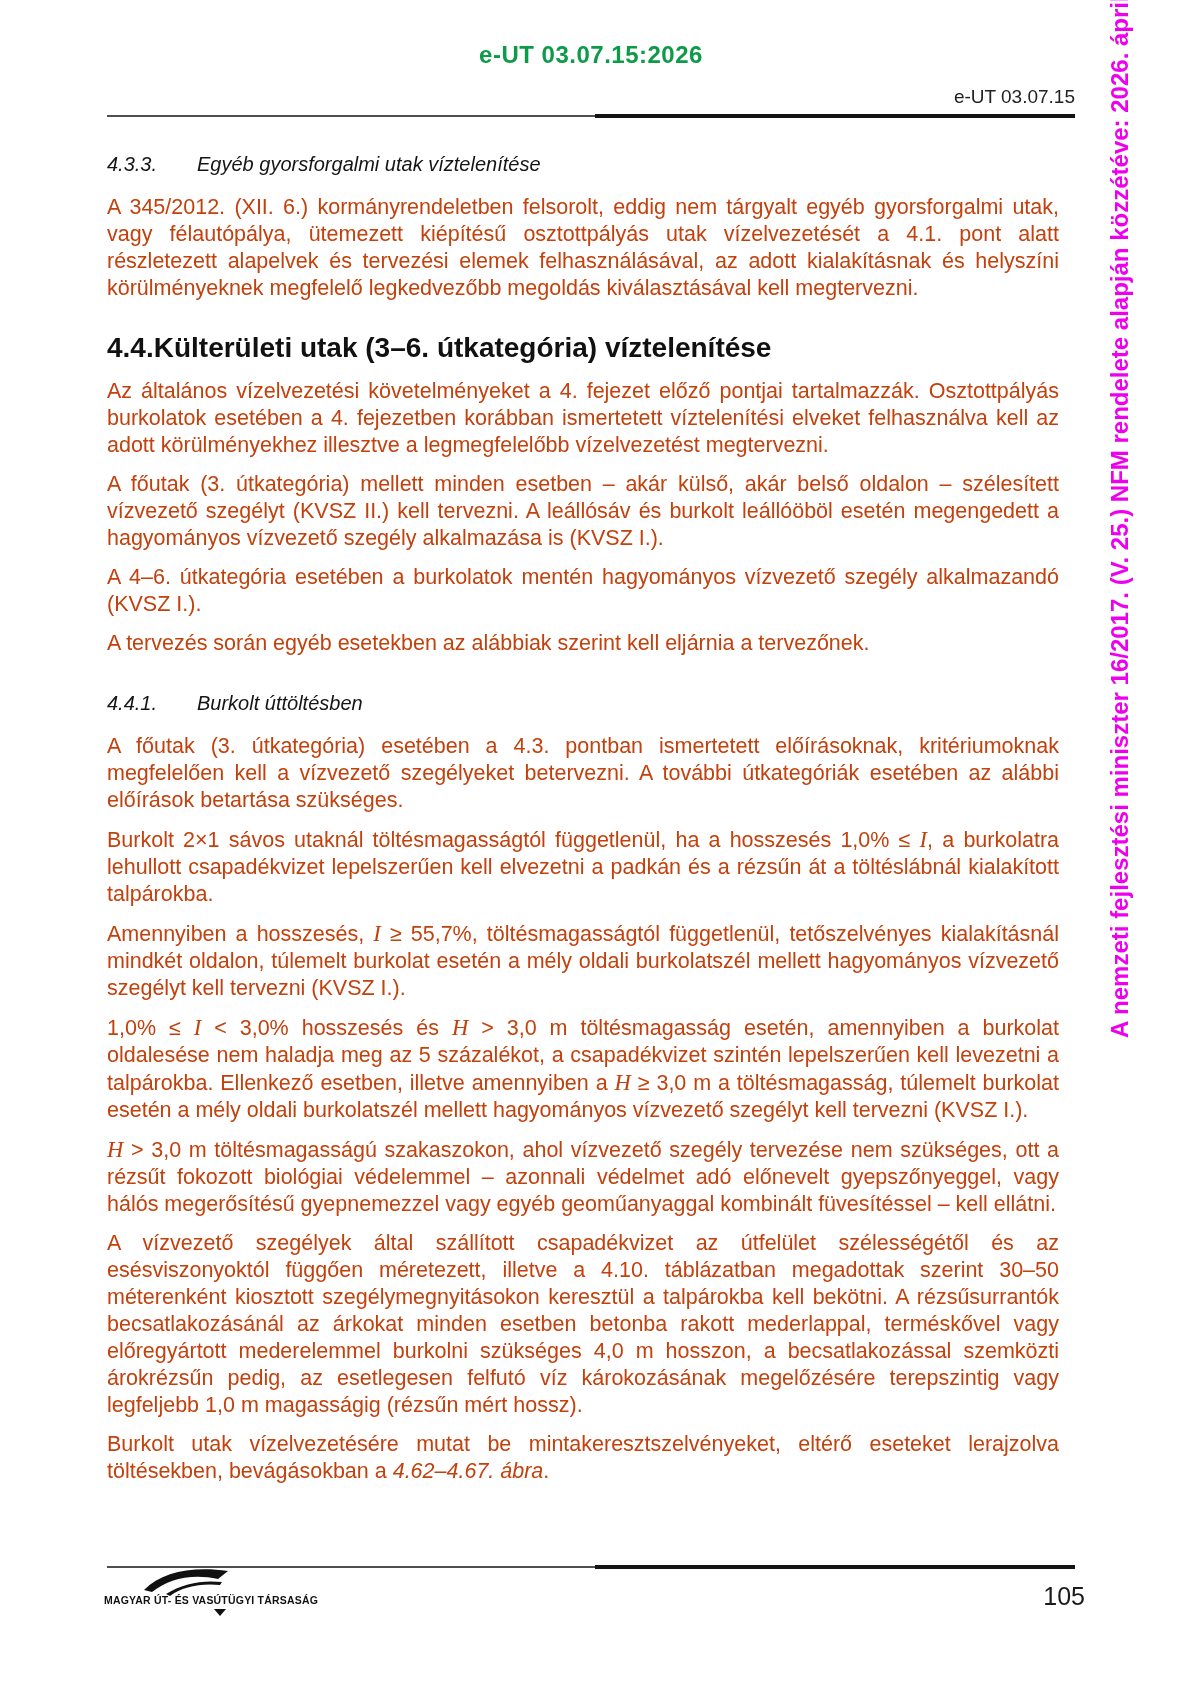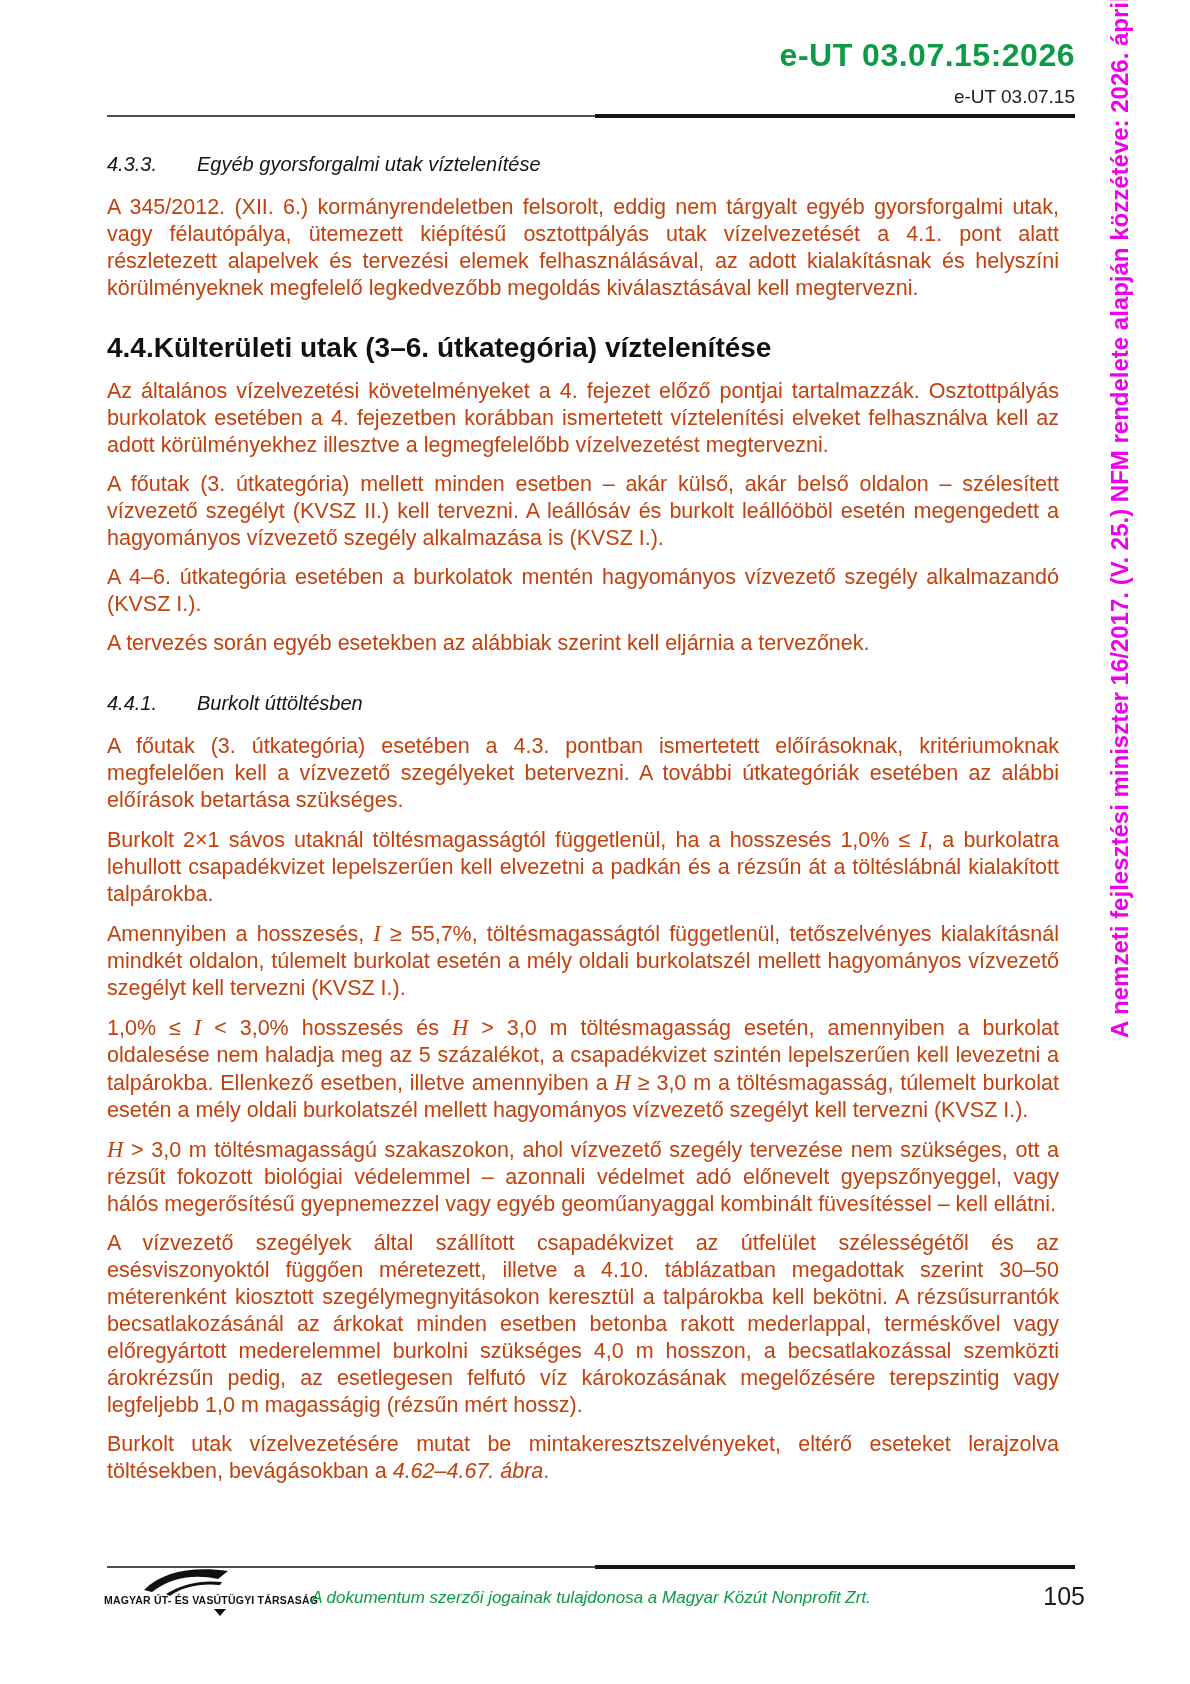--- a/index.html
+++ b/index.html
@@ -6,22 +6,22 @@
   body{
     width:1190px;height:1684px;background:#ffffff;position:relative;
     font-family:"Liberation Sans",sans-serif;color:#1b1b1b;overflow:hidden;
     --green:#0d9b47;--magenta:#ee00ee;
   }
   .page{position:absolute;inset:0;}
   .content{position:absolute;left:107px;top:0;width:968px;}
 
   
   .doc-id-full{
-    margin-top:40px;text-align:right;color:var(--green);
-    font-weight:bold;font-size:32px;line-height:30px;letter-spacing:.5px;
+    margin-top:40px;text-align:center;color:var(--green);
+    font-weight:bold;font-size:24px;line-height:30px;letter-spacing:.5px;
   }
   .doc-id-short{
     margin-top:16px;text-align:right;color:#222;font-size:19px;line-height:21px;
   }
   .rule{display:flex;align-items:center;margin-top:7px;height:4px;}
   .rule .seg-left{width:488px;height:2px;background:#4f4f4f;}
   .rule .seg-right{flex:1;height:3.5px;background:#141414;}
 
   
   main{display:block;}
@@ -112,16 +112,15 @@
 
   <div class="footer-logo">
     <svg width="92" height="30" viewBox="0 0 92 30" aria-hidden="true">
       <path d="M4 24 C 22 6, 52 0, 88 5 L 78 13 C 52 7, 28 13, 12 26 Z" fill="#111"></path>
       <path d="M26 28 C 44 17, 62 14, 82 16 L 80 19 C 60 17, 42 21, 30 30 Z" fill="#111"></path>
     </svg>
     <div class="logo-text">MAGYAR ÚT- ÉS VASÚTÜGYI TÁRSASÁG</div>
     <div class="logo-tri"></div>
   </div>
 
-  <div class="footer-copy">A dokumentum szerzői jogainak tulajdonosa a Magyar Közút Nonprofit Zrt.</div>
   <div class="page-number">105</div>
 
 </div>
 
 </body></html>

